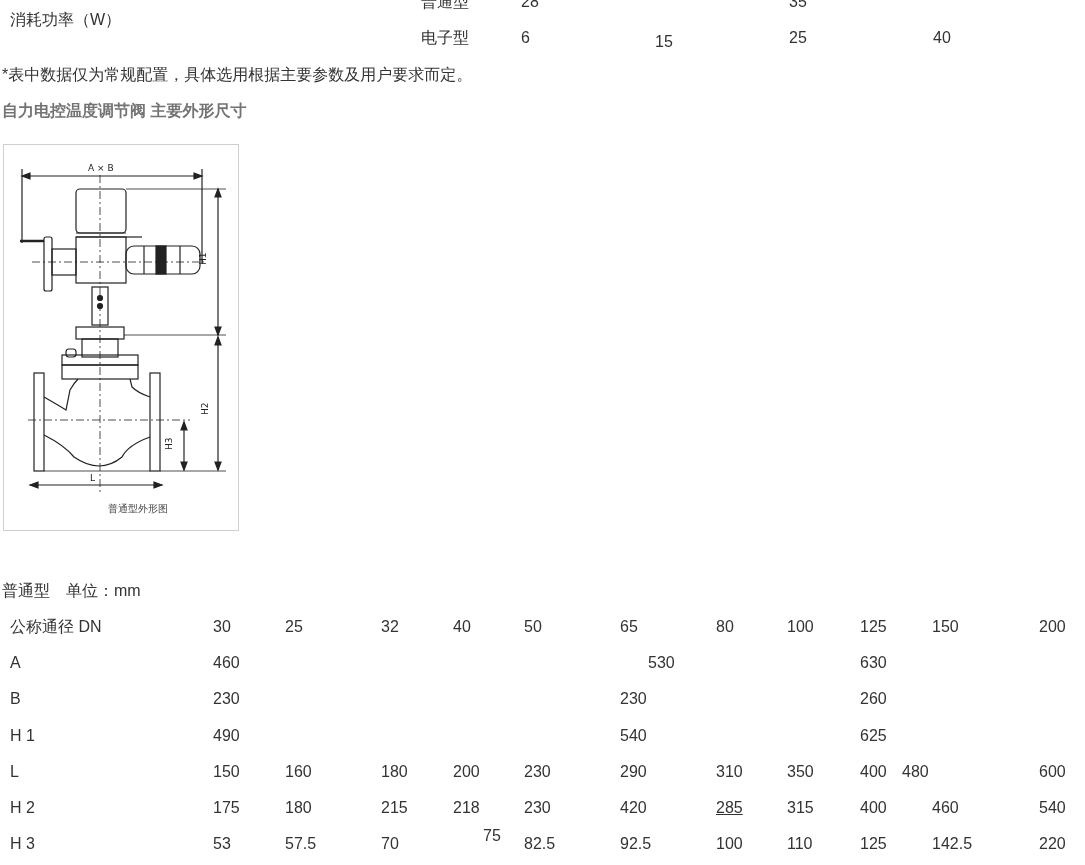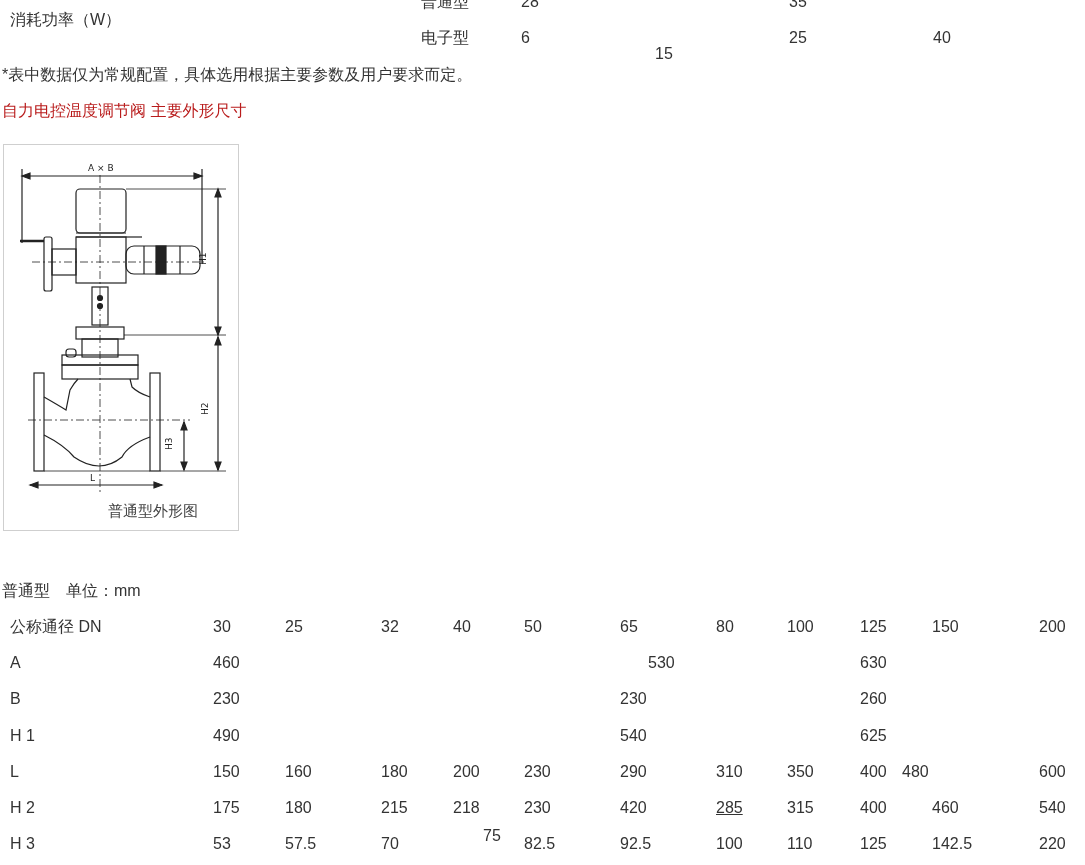--- a/index.html
+++ b/index.html
@@ -2,42 +2,42 @@
 <html><head>
 <meta charset="utf-8">
 <style>
   html, body { margin: 0; padding: 0; background: #ffffff; }
   body {
     width: 1085px; height: 865px; overflow: hidden; position: relative;
     font-family: "Liberation Sans", "DejaVu Sans", sans-serif;
     color: #333333; font-size: 16px;
   }
   .abs { position: absolute; white-space: nowrap; line-height: 20px; }
-  .bold { font-weight: normal; color: #b91c1c; }
+  .bold { font-weight: bold; color: #737373; }
   .figure {
     position: absolute; left: 3px; top: 144px; width: 234px; height: 385px;
     border: 1px solid #cfcfcf; background: #fff;
   }
   .figure svg { position: absolute; left: 0; top: 0; }
-  .caption { position: absolute; left: 104px; top: 357px; font-size: 15px; color: #444; font-family: "DejaVu Sans", sans-serif; }
+  .caption { position: absolute; left: 104px; top: 357px; font-size: 10px; color: #444; font-family: "DejaVu Sans", sans-serif; }
   .cell { position: absolute; white-space: nowrap; line-height: 20px; }
 </style>
 </head>
 <body>
 
 <div>
   <span class="abs" style="left:10px; top:10px;">消耗功率（W）</span>
 
   <span class="abs" style="left:421px; top:-8px;">普通型</span>
   <span class="abs" style="left:521px; top:-8px;">28</span>
   <span class="abs" style="left:789px; top:-8px;">35</span>
 
   <span class="abs" style="left:421px; top:28px;">电子型</span>
   <span class="abs" style="left:521px; top:28px;">6</span>
-  <span class="abs" style="left:655px; top:44px;">15</span>
+  <span class="abs" style="left:655px; top:32px;">15</span>
   <span class="abs" style="left:789px; top:28px;">25</span>
   <span class="abs" style="left:933px; top:28px;">40</span>
 </div>
 
 <span class="abs" style="left:2px; top:65px;">*表中数据仅为常规配置，具体选用根据主要参数及用户要求而定。</span>
 <span class="abs bold" style="left:2px; top:101px;">自力电控温度调节阀 主要外形尺寸</span>
 
 <div class="figure">
   <svg width="234" height="385" viewBox="0 0 234 385">
     <g stroke="#222" stroke-width="1.2" fill="none">

